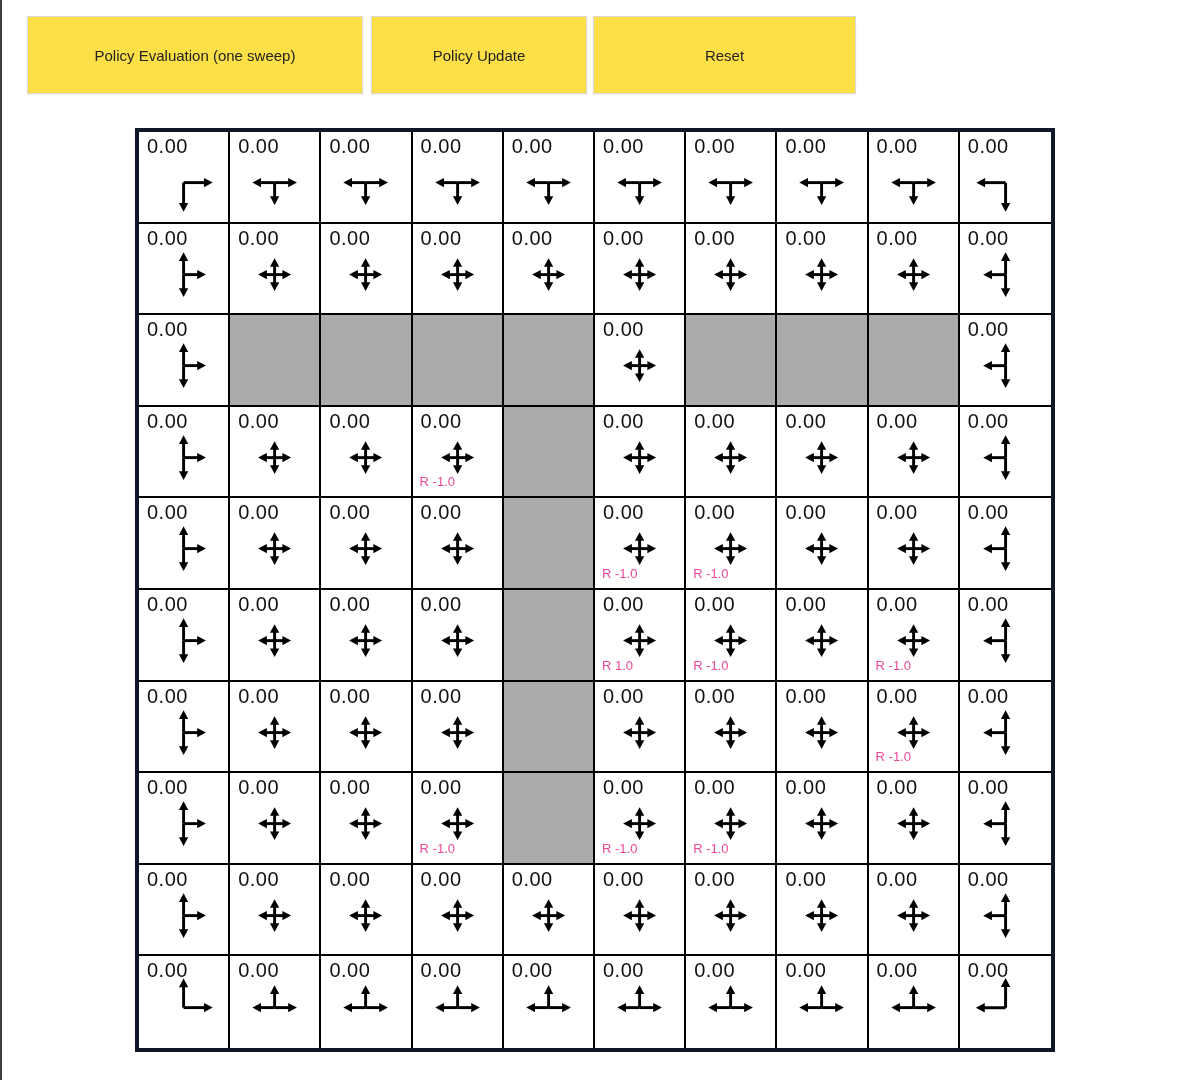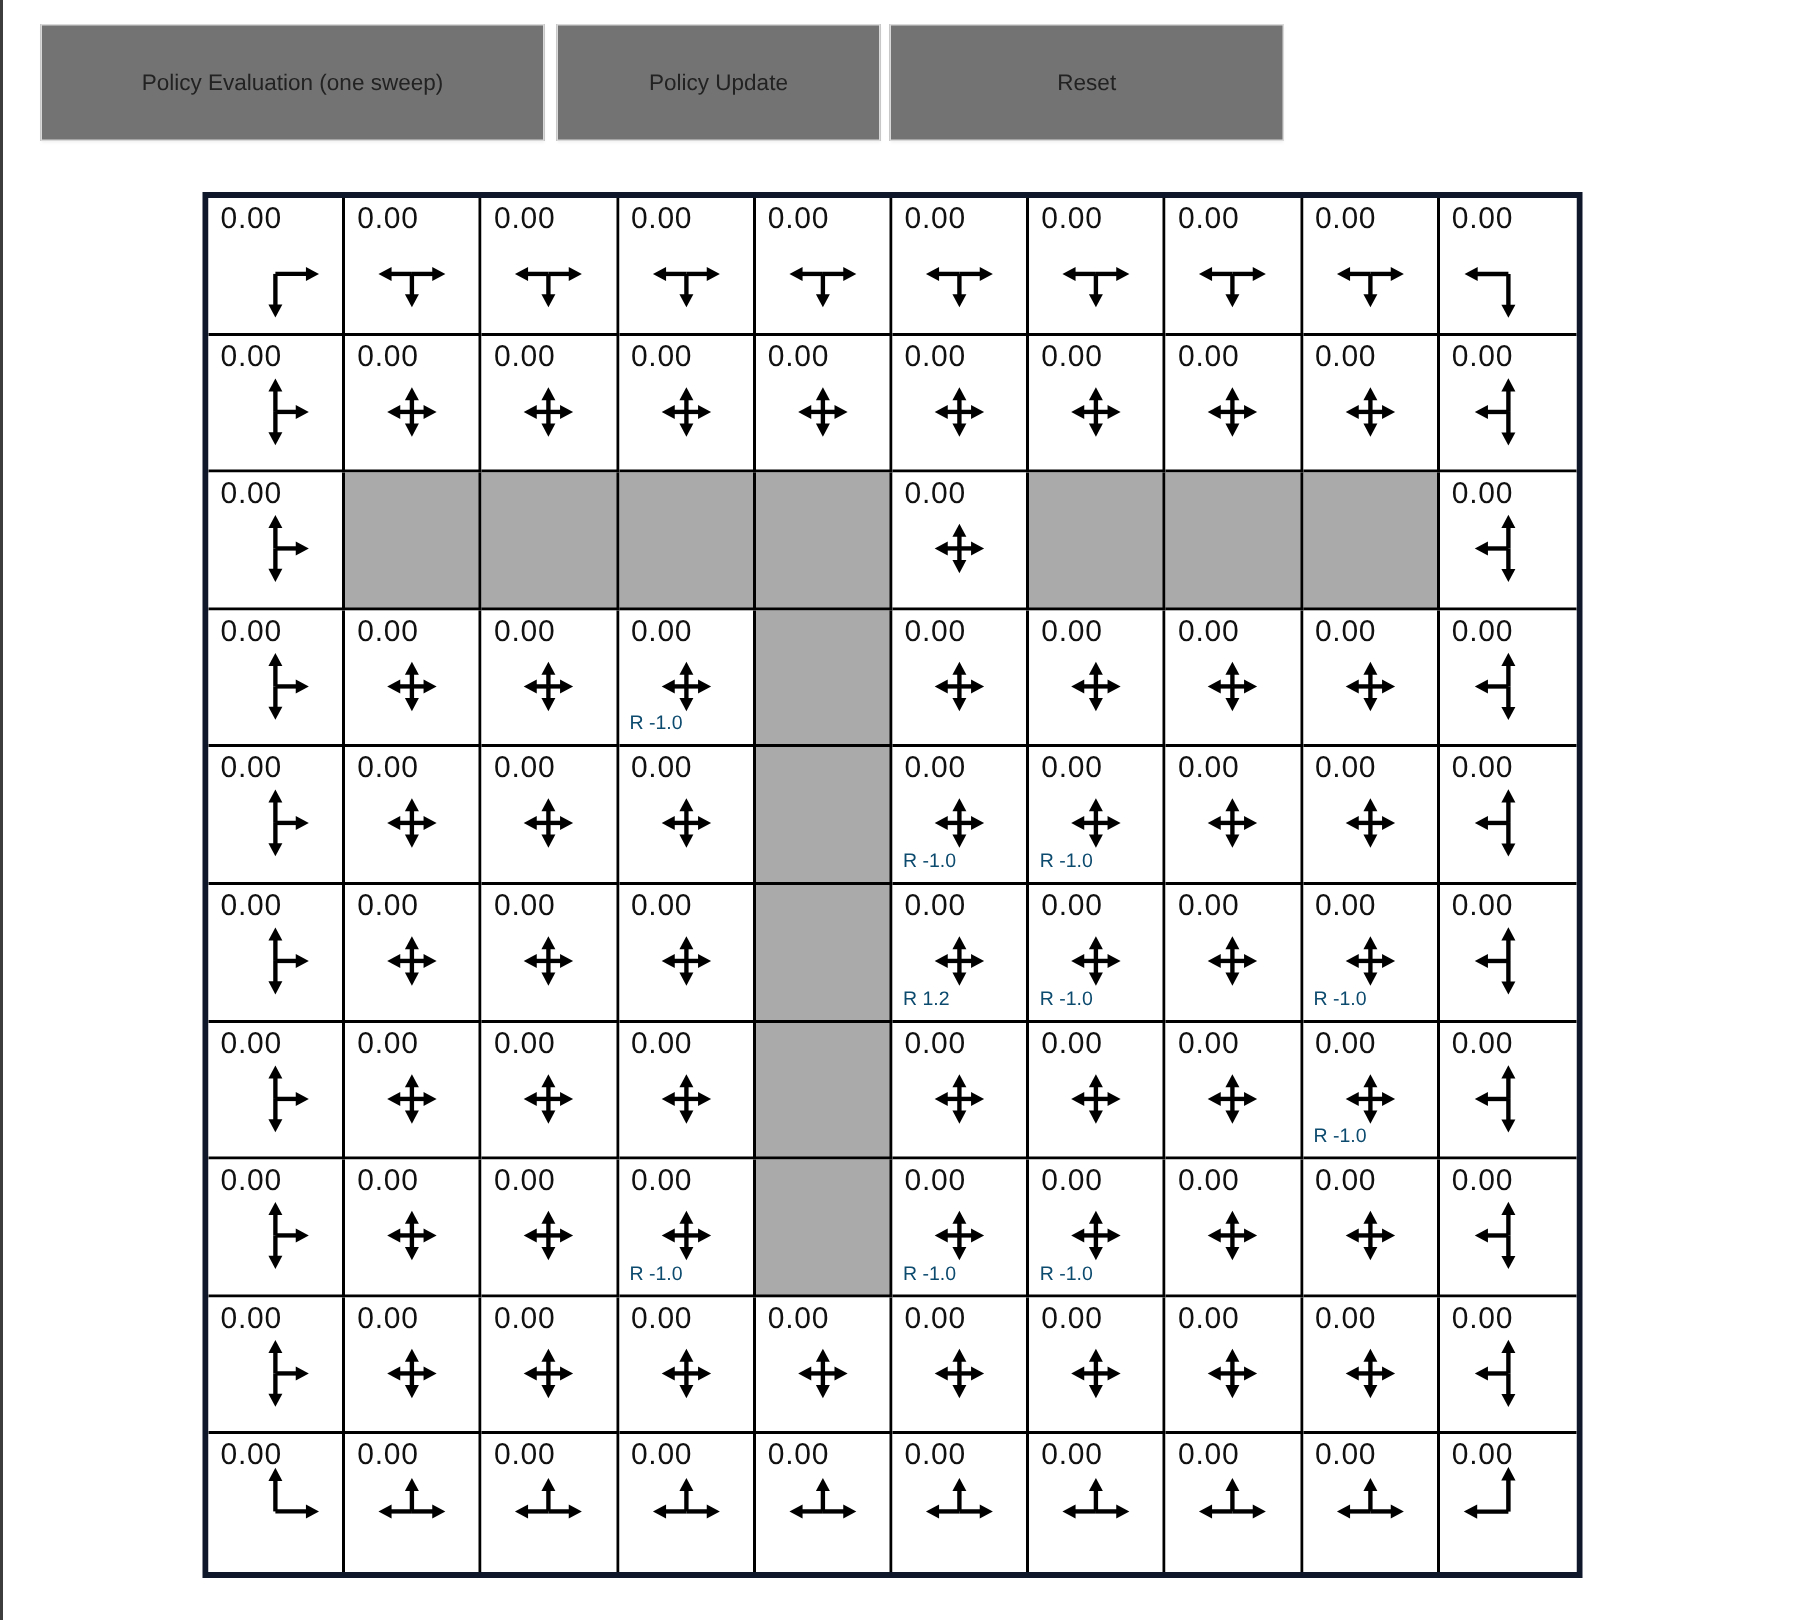--- a/index.html
+++ b/index.html
@@ -21,21 +21,21 @@
   
   #toolbar {
     position: absolute;
     left: 27px;
     top: 16px;
     display: flex;
     align-items: stretch;
   }
   .tb-btn {
     height: 78px;
-    background: #737373;
+    background: #fde047;
     border: 1px solid #d9d9d9;
     box-shadow: 0 1px 2px rgba(0,0,0,0.06);
     font-family: "Liberation Sans", sans-serif;
     font-size: 15px;
     color: #222222;
     display: flex;
     align-items: center;
     justify-content: center;
     box-sizing: border-box;
     cursor: pointer;
@@ -75,21 +75,21 @@
     top: 3px;
     font-size: 20px;
     color: #111111;
     letter-spacing: 0.5px;
   }
   .cell .rew {
     position: absolute;
     left: 7px;
     bottom: 7px;
     font-size: 13px;
-    color: #0c4a6e;
+    color: #ec4899;
   }
   .cell svg {
     position: absolute;
     left: 0; top: 0;
     width: 100%;
     height: 100%;
     overflow: visible;
   }
 </style>
 </head>
@@ -665,21 +665,21 @@
       <svg viewBox="-46 -52 92 92">
         <line x1="0" y1="0" x2="0" y2="-10" stroke="#000000" stroke-width="3"></line>
         <polygon points="0,-17 4.8,-8 -4.8,-8" fill="#000000"></polygon>
         <line x1="0" y1="0" x2="0" y2="10" stroke="#000000" stroke-width="3"></line>
         <polygon points="0,17 -4.8,8 4.8,8" fill="#000000"></polygon>
         <line x1="0" y1="0" x2="-10" y2="0" stroke="#000000" stroke-width="3"></line>
         <polygon points="-17,0 -8,-4.8 -8,4.8" fill="#000000"></polygon>
         <line x1="0" y1="0" x2="10" y2="0" stroke="#000000" stroke-width="3"></line>
         <polygon points="17,0 8,4.8 8,-4.8" fill="#000000"></polygon>
       </svg>
-      <span class="rew">R 1.2</span>
+      <span class="rew">R 1.0</span>
     </div>
     <div class="cell">
       <span class="val">0.00</span>
       <svg viewBox="-46 -52 92 92">
         <line x1="0" y1="0" x2="0" y2="-10" stroke="#000000" stroke-width="3"></line>
         <polygon points="0,-17 4.8,-8 -4.8,-8" fill="#000000"></polygon>
         <line x1="0" y1="0" x2="0" y2="10" stroke="#000000" stroke-width="3"></line>
         <polygon points="0,17 -4.8,8 4.8,8" fill="#000000"></polygon>
         <line x1="0" y1="0" x2="-10" y2="0" stroke="#000000" stroke-width="3"></line>
         <polygon points="-17,0 -8,-4.8 -8,4.8" fill="#000000"></polygon>

